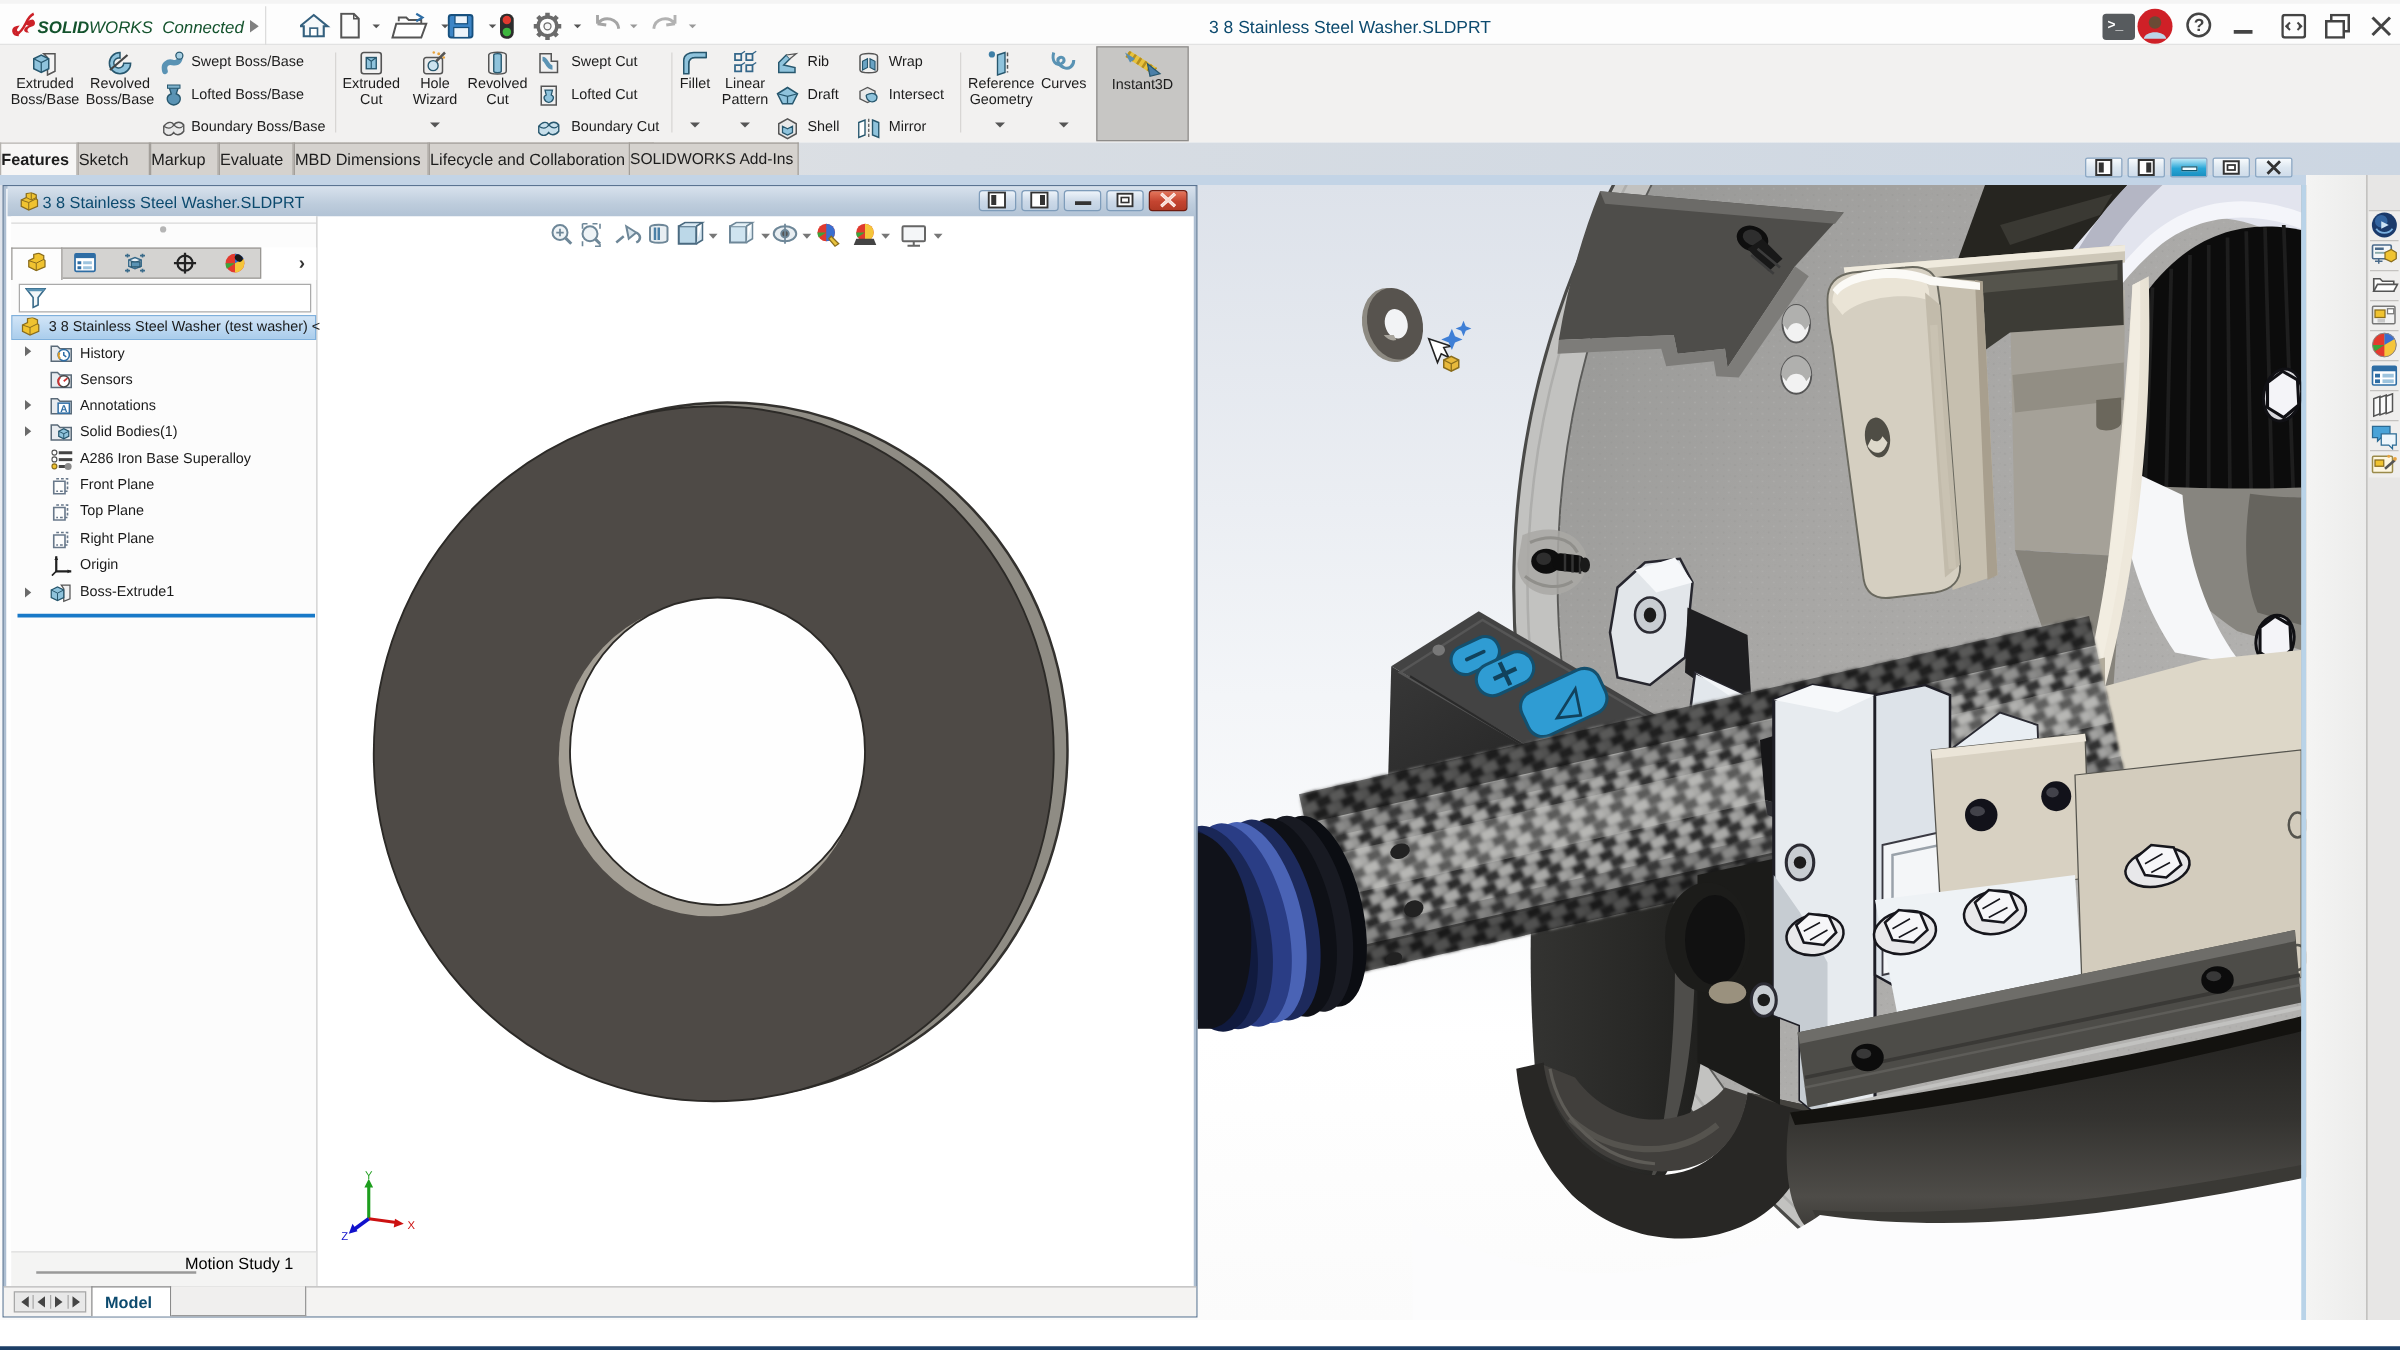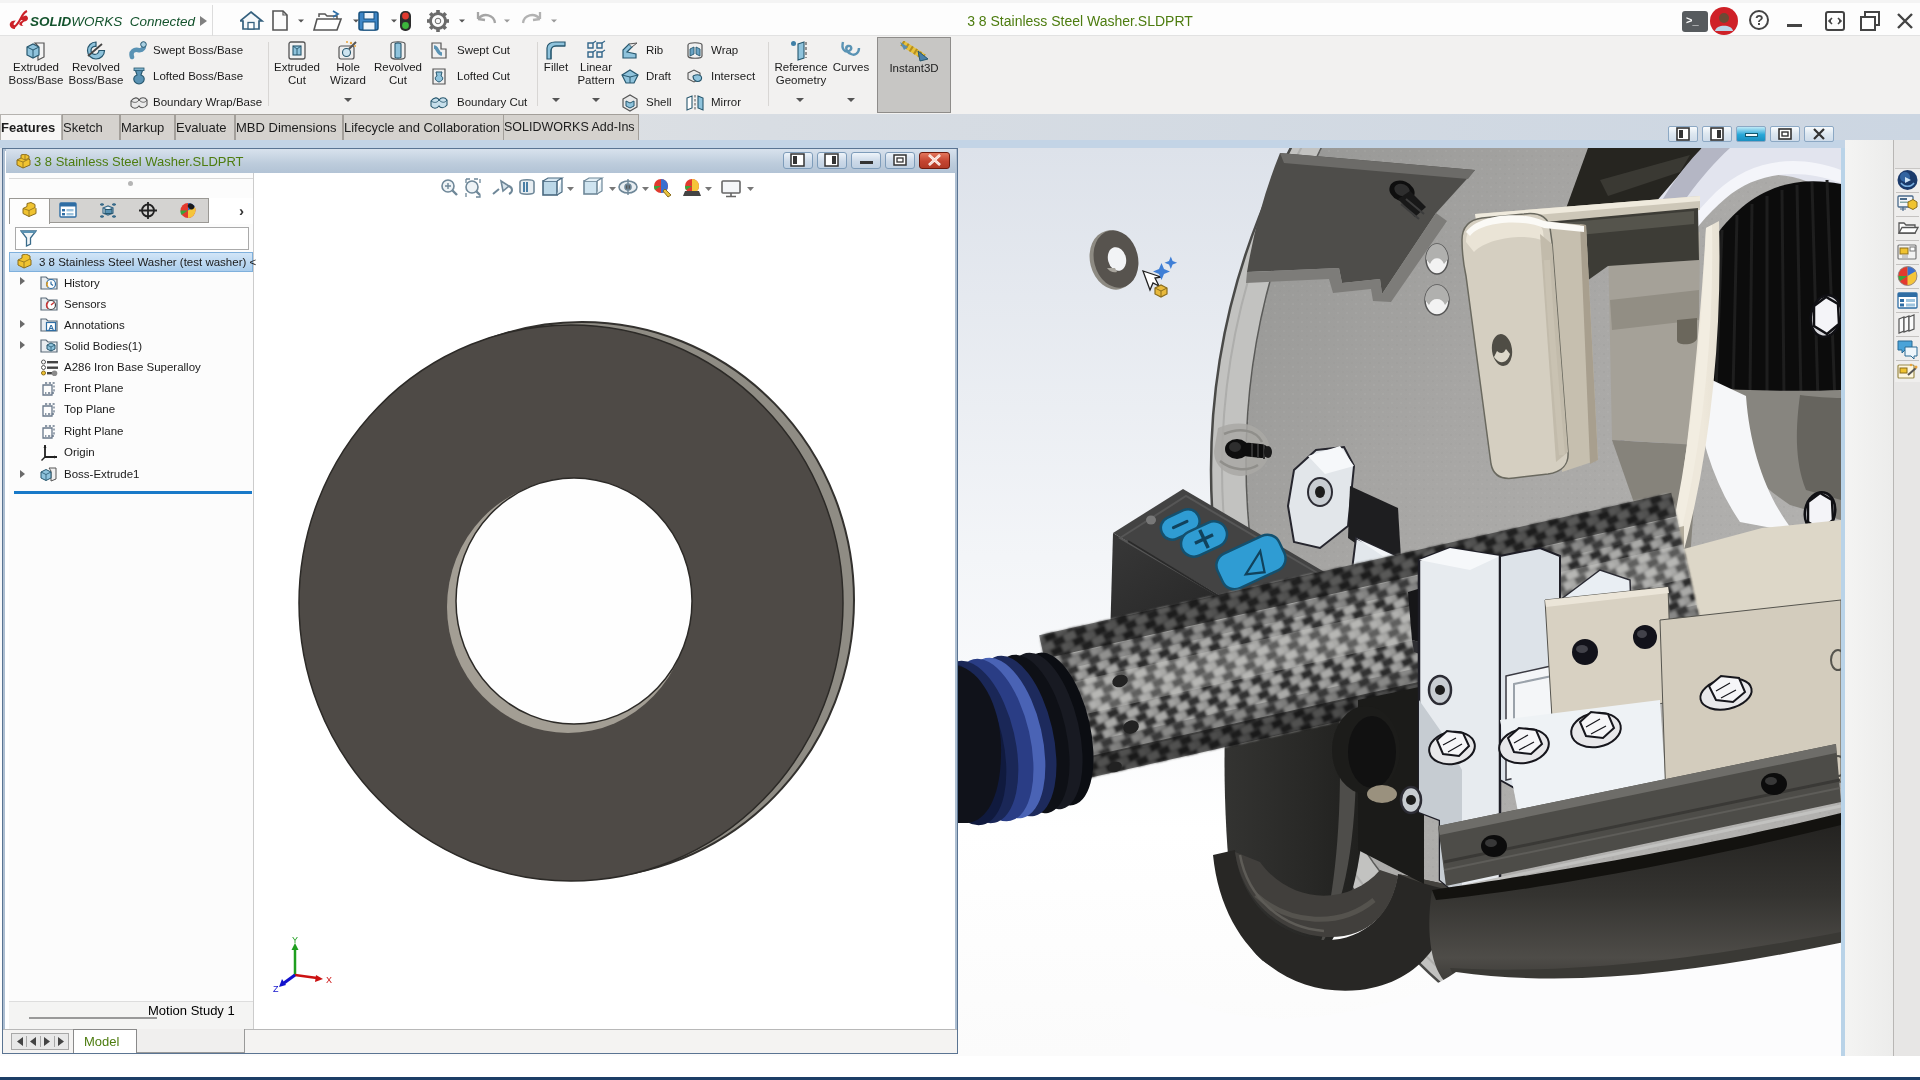--- a/index.html
+++ b/index.html
@@ -1,18 +1,18 @@
 <!DOCTYPE html>
 <html><head><meta charset="utf-8">
 <style>
 *{margin:0;padding:0;box-sizing:border-box}
 html,body{width:1920px;height:1080px;overflow:hidden;font-family:"Liberation Sans",sans-serif}
 #app{position:absolute;left:0;top:0;width:1920px;height:1080px;background:#fff}
 .abs{position:absolute}
-.txt{position:absolute;white-space:nowrap;color:#4d7c0f}
+.txt{position:absolute;white-space:nowrap;color:#0c4a6e}
 
 #titlebar{position:absolute;left:0;top:0;width:1920px;height:36px;background:#fdfdfd;border-top:3px solid #f4f4f4;border-bottom:1px solid #e2e2e2}
 .vsep{position:absolute;width:1px;background:#dcdcdc}
 
 #ribbon{position:absolute;left:0;top:36px;width:1920px;height:78px;background:#f2f1f0}
 .rlbl{position:absolute;font-size:11.5px;line-height:13px;color:#1c1c1c;text-align:center;white-space:nowrap}
 .rsep{position:absolute;top:6px;height:64px;width:1px;background:#d8d6d4}
 .caret{position:absolute;width:0;height:0;border-left:4px solid transparent;border-right:4px solid transparent;border-top:4px solid #555}
 
 #tabrow{position:absolute;left:0;top:114px;width:1920px;height:26px;background:linear-gradient(90deg,#e9e7e5 0%,#d8dde3 40%,#ccd6e2 100%)}
@@ -136,21 +136,21 @@
   <div class="rlbl" style="left:153px;top:8px">Swept Boss/Base</div>
   <svg class="abs" style="left:129px;top:31px" width="20" height="19" viewBox="0 0 20 19">
         <path d="M6 2 L14 2 L12 8 C17 10 16 16 10 17 C4 16 3 10 8 8 Z" fill="#5a93b4" stroke="#27576e" stroke-width="1.1"></path>
         <rect x="5" y="1" width="10" height="2.6" fill="#7fb2cc" stroke="#27576e" stroke-width=".8"></rect>
       </svg>
   <div class="rlbl" style="left:153px;top:34px">Lofted Boss/Base</div>
   <svg class="abs" style="left:129px;top:57px" width="20" height="19" viewBox="0 0 20 19">
         <path d="M2 8 C5 4 9 4 10 7 C12 4 16 4 18 7 L18 12 C15 16 11 15 10 13 C8 16 4 16 2 13 Z" fill="#e9e9e9" stroke="#555" stroke-width="1.1"></path>
         <path d="M2 8 C5 10 8 10 10 7 C13 10 16 10 18 7" fill="none" stroke="#555" stroke-width=".9"></path>
       </svg>
-  <div class="rlbl" style="left:153px;top:60px">Boundary Wrap/Base</div>
+  <div class="rlbl" style="left:153px;top:60px">Boundary Boss/Base</div>
   <div class="rsep" style="left:268px"></div>
 
   <svg class="abs" style="left:286px;top:4px" width="22" height="21" viewBox="0 0 22 21">
         <rect x="3" y="2" width="16" height="17" rx="2" fill="#f1f1f1" stroke="#555" stroke-width="1.3"></rect>
         <rect x="7" y="6" width="8" height="9" fill="#8fc3dc" stroke="#27576e" stroke-width="1.1"></rect>
         <path d="M7 6 L11 9 L15 6 M11 9 L11 15" fill="none" stroke="#27576e" stroke-width=".9"></path>
       </svg>
   <div class="rlbl" style="left:267px;top:25px;width:60px">Extruded<br>Cut</div>
   <svg class="abs" style="left:337px;top:4px" width="22" height="21" viewBox="0 0 22 21">
         <rect x="2" y="6" width="15" height="13" rx="2" fill="#ededed" stroke="#555" stroke-width="1.2"></rect>
@@ -870,20 +870,20 @@
   <svg class="abs" style="left:9px;top:886px" width="56" height="13" viewBox="0 0 56 13">
         <g fill="#444">
           <path d="M4 2 v9 M5 6.5 L11 2 v9 Z"></path>
           <path d="M18 2 L24 6.5 L18 11 Z" transform="rotate(180 21 6.5)"></path>
           <path d="M32 2 L38 6.5 L32 11 Z"></path>
           <path d="M46 2 L52 6.5 L46 11 Z M52 2 v9"></path>
         </g>
         <path d="M14.5 1 v11 M28.5 1 v11 M42.5 1 v11" stroke="#a8a8a8"></path>
       </svg>
   <div class="abs" style="left:70px;top:880px;width:64px;height:24px;background:#fff;border:1px solid #8a8a8a;border-bottom:none"></div>
-  <div class="txt" style="left:81px;top:885px;font-size:13px;font-weight:normal">Model</div>
+  <div class="txt" style="left:81px;top:885px;font-size:13px;font-weight:bold">Model</div>
   <div class="abs" style="left:134px;top:880px;width:108px;height:24px;background:#f0efee;border:1px solid #999;border-top:none;border-left:none"></div>
   <div class="txt" style="left:145px;top:854px;font-size:13px;color:#000000">Motion Study 1</div>
 </div>
 
 <div id="navy"></div>
 
 </div>
 
 </body></html>

